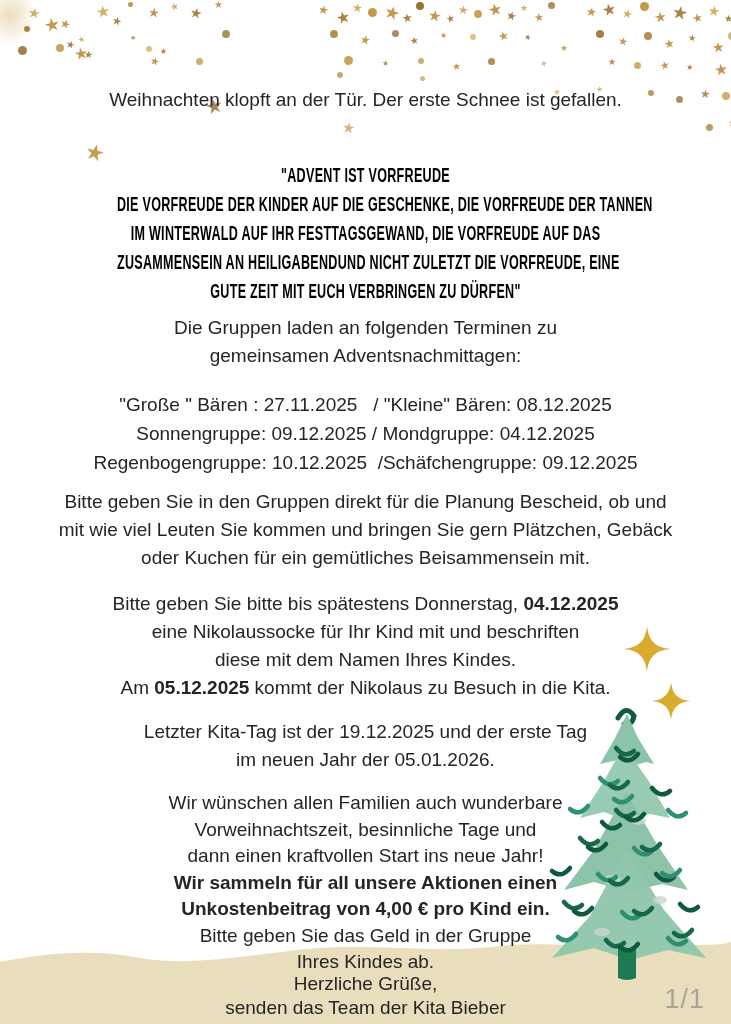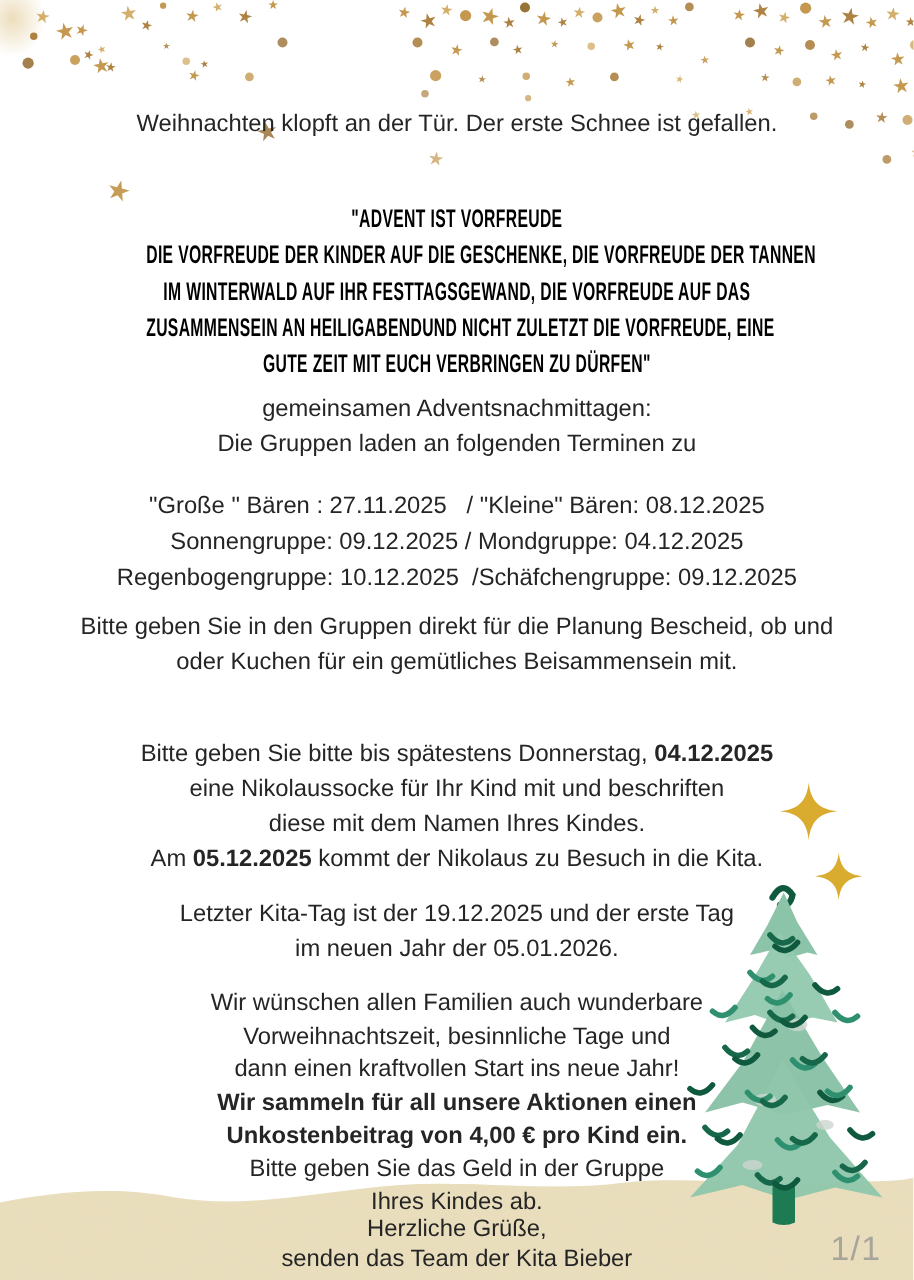--- a/index.html
+++ b/index.html
@@ -136,30 +136,31 @@
       <div class="t-line"><span>Weihnachten klopft an der Tür. Der erste Schnee ist gefallen.</span></div>
     </div>
   <div class="txt quote" style="top:160px">
       <div class="t-line"><span>"ADVENT IST VORFREUDE</span></div>
       <div class="t-line"><span>DIE VORFREUDE DER KINDER AUF DIE GESCHENKE, DIE VORFREUDE DER TANNEN</span></div>
       <div class="t-line"><span>IM WINTERWALD AUF IHR FESTTAGSGEWAND, DIE VORFREUDE AUF DAS</span></div>
       <div class="t-line"><span>ZUSAMMENSEIN AN HEILIGABENDUND NICHT ZULETZT DIE VORFREUDE, EINE</span></div>
       <div class="t-line"><span>GUTE ZEIT MIT EUCH VERBRINGEN ZU DÜRFEN"</span></div>
     </div>
   <div class="txt body19 lh28" style="top:314px">
+      <div class="t-line"><span>Die Gruppen laden an folgenden Terminen zu</span></div>
       <div class="t-line"><span>gemeinsamen Adventsnachmittagen:</span></div>
-      <div class="t-line"><span>Die Gruppen laden an folgenden Terminen zu</span></div>
     </div>
   <div class="txt body19 lh29" style="top:390px">
       <div class="t-line"><span>"Große " Bären : 27.11.2025   / "Kleine" Bären: 08.12.2025</span></div>
       <div class="t-line"><span>Sonnengruppe: 09.12.2025 / Mondgruppe: 04.12.2025</span></div>
       <div class="t-line"><span>Regenbogengruppe: 10.12.2025  /Schäfchengruppe: 09.12.2025</span></div>
     </div>
   <div class="txt body19 lh28" style="top:488px">
       <div class="t-line"><span>Bitte geben Sie in den Gruppen direkt für die Planung Bescheid, ob und</span></div>
+      <div class="t-line"><span>mit wie viel Leuten Sie kommen und bringen Sie gern Plätzchen, Gebäck</span></div>
       <div class="t-line"><span>oder Kuchen für ein gemütliches Beisammensein mit.</span></div>
     </div>
   <div class="txt body19 lh28" style="top:590px">
       <div class="t-line"><span>Bitte geben Sie bitte bis spätestens Donnerstag, </span><span class="b">04.12.2025</span></div>
       <div class="t-line"><span>eine Nikolaussocke für Ihr Kind mit und beschriften</span></div>
       <div class="t-line"><span>diese mit dem Namen Ihres Kindes.</span></div>
       <div class="t-line"><span>Am </span><span class="b">05.12.2025</span><span> kommt der Nikolaus zu Besuch in die Kita.</span></div>
     </div>
   <div class="txt body19 lh28" style="top:718px">
       <div class="t-line"><span>Letzter Kita-Tag ist der 19.12.2025 und der erste Tag</span></div>

